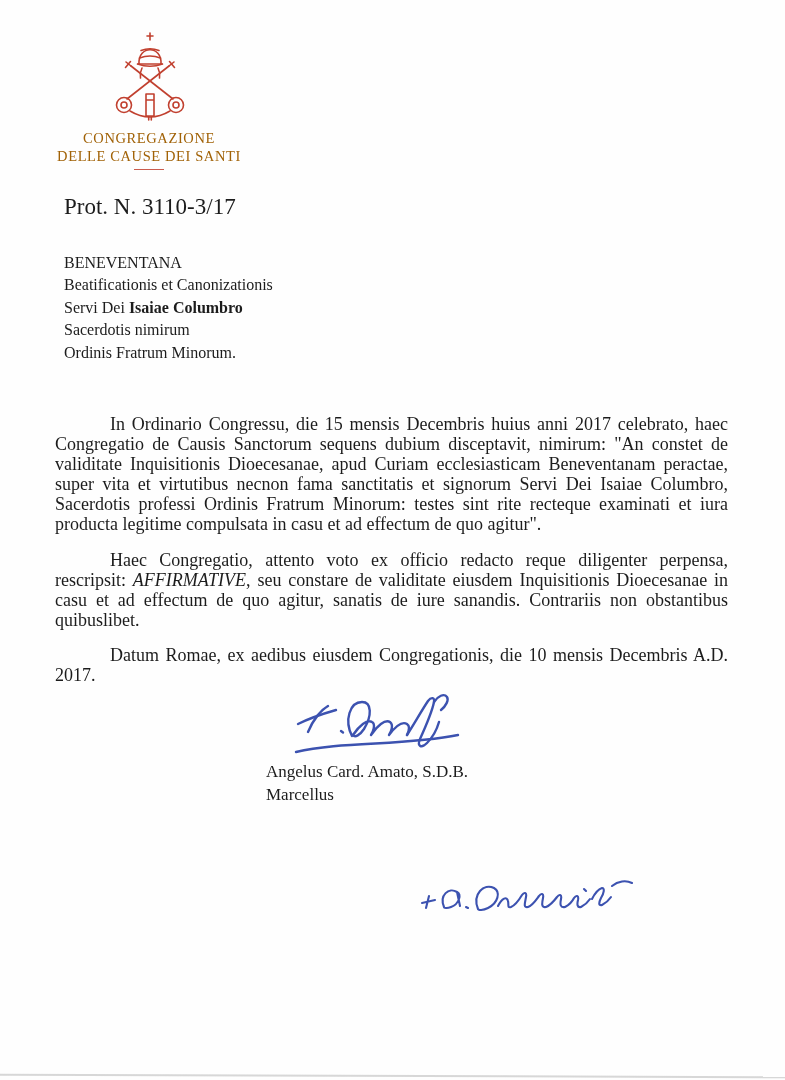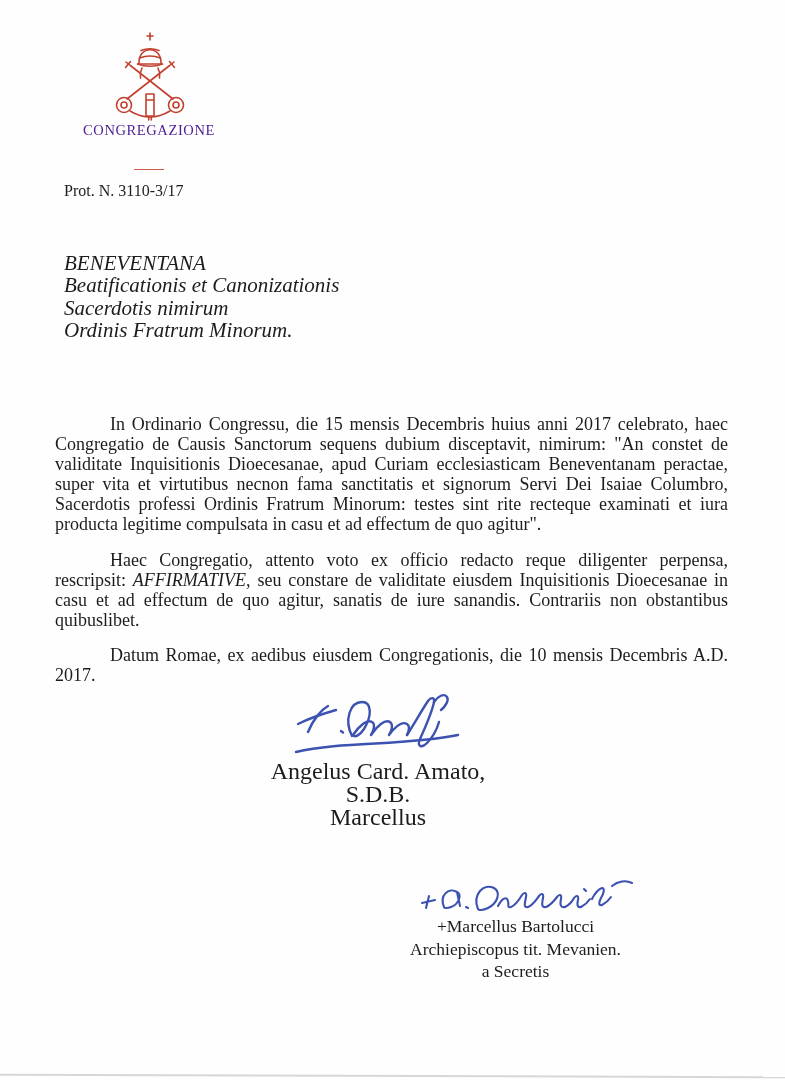--- a/index.html
+++ b/index.html
@@ -7,41 +7,41 @@
   .page {
     position:relative;
     width:785px; height:1080px;
     background:#fefefe;
     font-family:"Liberation Serif", serif;
     color:#1c1c1c;
     overflow:hidden;
   }
   .emblem { position:absolute; left:103px; top:30px; width:94px; height:95px; }
   .org {
-    position:absolute; left:28px; top:121px; width:242px;
-    text-align:center; color:#4c1d95;
+    position:absolute; left:28px; top:129px; width:242px;
+    text-align:center; color:#a16207;
     font-size:14.5px; line-height:18px; letter-spacing:0.6px;
   }
   .org-rule {
     position:absolute; left:134px; top:169px; width:30px;
     border-top:1.5px solid #c1402f; opacity:.85;
   }
-  .prot { position:absolute; left:64px; top:182px; font-size:16px;font-family:Liberation Serif, serif; }
-  .addressee { position:absolute; left:64px; top:252px; font-size:21px; line-height:22.4px;font-style:italic; }
+  .prot { position:absolute; left:64px; top:194px; font-size:23px;font-family:Liberation Serif, serif; }
+  .addressee { position:absolute; left:64px; top:252px; font-size:16px; line-height:22.4px; }
   .addressee .bold { font-weight:bold; }
   .body-text {
     position:absolute; left:40px; top:399px; width:703px;
     font-size:18px; line-height:20.1px; text-align:justify;
   }
   .body-text p { text-indent:55px; margin:15px; }
   .verdict { font-weight:normal; font-style:italic; }
   .sig1-scrawl { position:absolute; left:286px; top:686px; }
   .sig1-text {
     position:absolute; left:266px; top:760px; width:224px;
-    text-align:center; font-size:24px; line-height:23px;
+    text-align:left; font-size:17px; line-height:23px;
   }
   .sig2-scrawl { position:absolute; left:416px; top:876px; }
   .sig2-text {
     position:absolute; left:393px; top:915px; width:245px;
     text-align:center; font-size:17.5px; line-height:22.5px;
   }
   .scan-edge {
     position:absolute; left:-5px; bottom:3px; width:800px; height:2px;
     background:#c2c2c2; opacity:.65; transform:rotate(0.18deg);
   }
@@ -74,28 +74,30 @@
       </g>
       <g>
         <path d="M27,81 Q47,93 67,81"></path>
         <path d="M43,64 h8 M43,64 v22 M51,64 v22 M43,86 h8 M43,70 h8 M45.7,86 v4 M48.3,86 v4"></path>
       </g>
     </g>
   </svg>
 
   <div class="org">
     <div>CONGREGAZIONE</div>
+    <div>DELLE CAUSE DEI SANTI</div>
   </div>
   <div class="org-rule"></div>
 
   <div class="prot">Prot. N. 3110-3/17</div>
 
   <div class="addressee">
     <div>BENEVENTANA</div>
     <div>Beatificationis et Canonizationis</div>
+    <div><span>Servi Dei </span><span class="bold">Isaiae Columbro</span></div>
     <div>Sacerdotis nimirum</div>
     <div>Ordinis Fratrum Minorum.</div>
   </div>
 
   <div class="body-text">
     <p>In Ordinario Congressu, die 15 mensis Decembris huius anni 2017 celebrato, haec Congregatio de Causis Sanctorum sequens dubium disceptavit, nimirum: "An constet de validitate Inquisitionis Dioecesanae, apud Curiam ecclesiasticam Beneventanam peractae, super vita et virtutibus necnon fama sanctitatis et signorum Servi Dei Isaiae Columbro, Sacerdotis professi Ordinis Fratrum Minorum: testes sint rite recteque examinati et iura producta legitime compulsata in casu et ad effectum de quo agitur".</p>
     <p><span>Haec Congregatio, attento voto ex officio redacto reque diligenter perpensa, rescripsit: </span><span class="verdict">AFFIRMATIVE</span><span>, seu constare de validitate eiusdem Inquisitionis Dioecesanae in casu et ad effectum de quo agitur, sanatis de iure sanandis. Contrariis non obstantibus quibuslibet.</span></p>
     <p>Datum Romae, ex aedibus eiusdem Congregationis, die 10 mensis Decembris A.D. 2017.</p>
   </div>
 
@@ -120,20 +122,15 @@
       <path d="M6,27 l13,-3 M13,20 l-3,12"></path>
       <path d="M28,31 C23,19 33,11 41,16 C46,19 43,28 35,31 C31,32.5 28,32 28,31 M41,16 L44,30"></path>
       <path d="M50,31 l2,1"></path>
       <path d="M62,33 C56,18 68,7 78,12 C85,16 82,27 72,32 C67,34.5 62,34.5 62,33"></path>
       <path d="M82,30 C86,22 91,20 92,25 C93,29 91,32 95,31 C100,29 103,24 106,19 C108,16 111,16 110,21 C109,27 107,32 112,31 C117,29 120,24 123,20 C125,17 128,17 127,22 C126,27 125,32 130,31 C135,29 138,25 141,21 C143,18 146,18 145,23 C144,28 144,32 149,31 C153,29 156,26 158,22 C160,19 163,19 162,24 C161,28 161,32 165,31 C169,29 172,26 174,23"></path>
       <path d="M176,23 C179,17 183,13 186,12 C189,12 188,17 185,22 C183,26 182,30 186,29 C190,27 193,24 195,21"></path>
       <path d="M196,10 C202,5 210,4 216,7"></path>
       <path d="M168,13 l2,2"></path>
     </g>
   </svg>
-  <div class="sig2-text">
-    <div>+Marcellus Bartolucci</div>
-    <div>Archiepiscopus tit. Mevanien.</div>
-    <div>a Secretis</div>
-  </div>
 
   <div class="scan-edge"></div>
 </div>
 
 </body></html>

